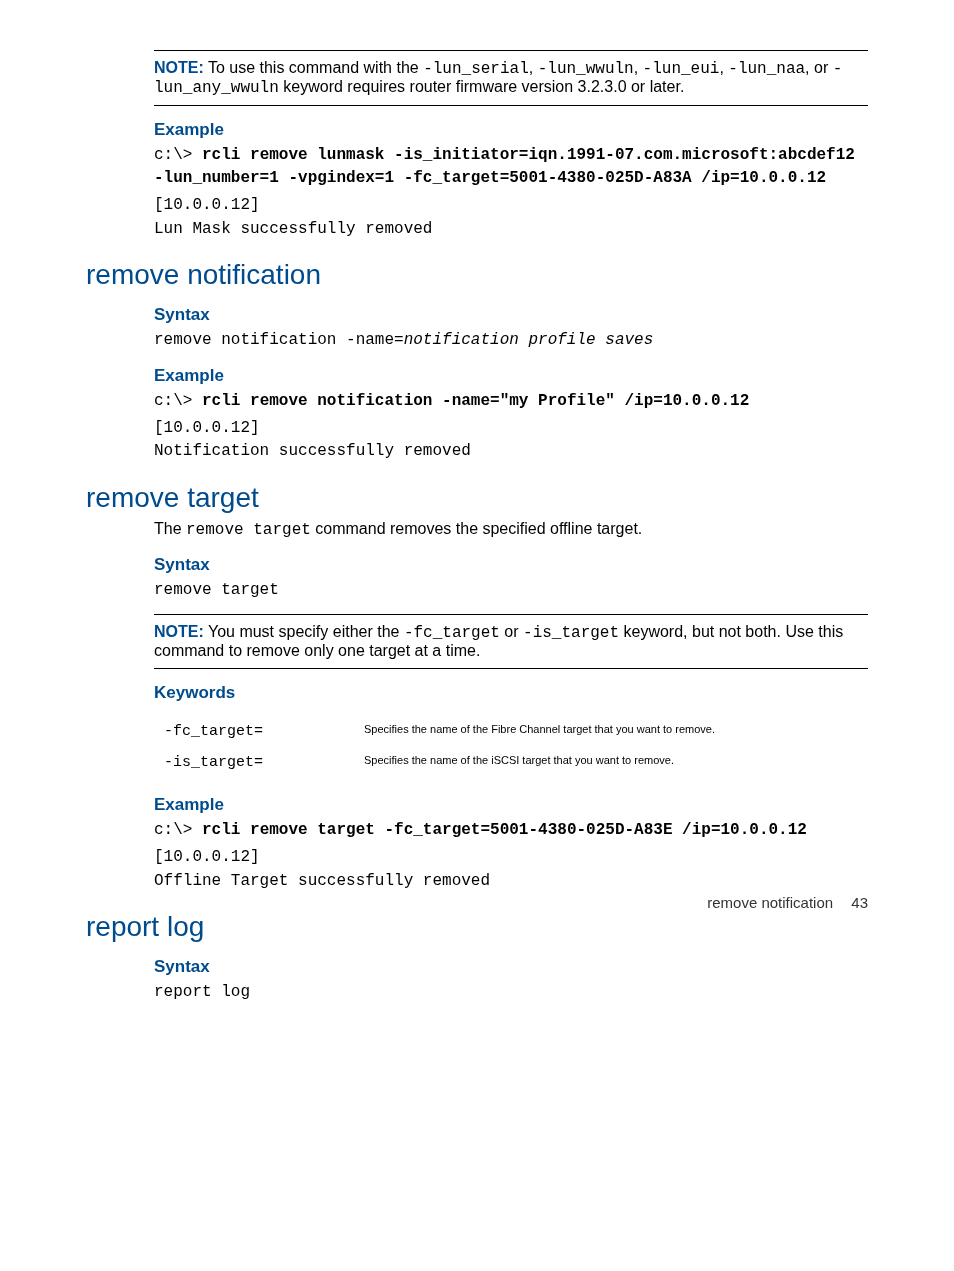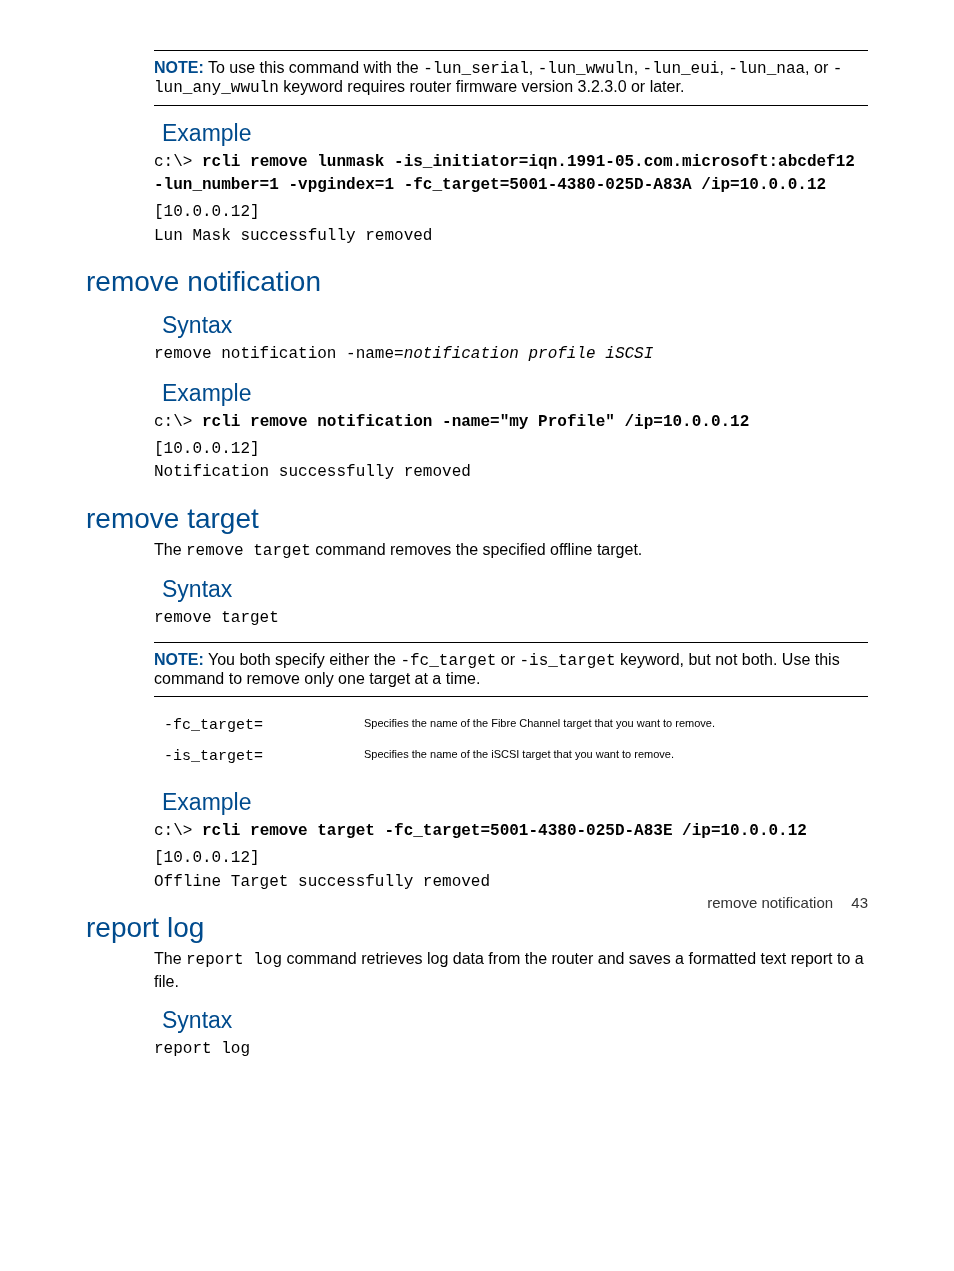--- a/index.html
+++ b/index.html
@@ -49,23 +49,23 @@
     white-space: pre;
   }
   .h1 {
     color: #004b8d;
     font-size: 28px;
     font-weight: normal;
     margin: 18px 0 4px 0;
   }
   .h2 {
     color: #004b8d;
-    font-size: 23px;
-    font-weight: normal;
-    margin: 14px 0 4px 8px;
+    font-size: 17px;
+    font-weight: bold;
+    margin: 14px 0 4px 0;
   }
   .body {
     font-size: 16px;
     line-height: 1.35;
     margin: 4px 0;
   }
   .body code { font-size: 16px; }
   .italic { font-style: italic; }
   table.keywords {
     border-collapse: collapse;
@@ -106,31 +106,31 @@
       <span class="note-body">
         <span class="label">NOTE:</span>
         <span>
           <span>To use this command with the </span><code>-lun_serial</code><span>, </span><code>-lun_wwuln</code><span>, </span><code>-lun_eui</code><span>, </span><code>-lun_naa</code><span>, or </span><code>-lun_any_wwuln</code><span> keyword requires router firmware version 3.2.3.0 or later.</span>
         </span>
       </span>
     </div>
     <hr class="rule">
 
     <div class="h2">Example</div>
-    <pre class="mono"><span>c:\&gt; </span><span class="bold">rcli remove lunmask -is_initiator=iqn.1991-05.com.microsoft:abcdef12
+    <pre class="mono"><span>c:\&gt; </span><span class="bold">rcli remove lunmask -is_initiator=iqn.1991-07.com.microsoft:abcdef12
 -lun_number=1 -vpgindex=1 -fc_target=5001-4380-025D-A83A /ip=10.0.0.12</span></pre>
     <pre class="mono">[10.0.0.12]
 Lun Mask successfully removed</pre>
   </div>
 
   <div class="h1">remove notification</div>
   <div class="indent">
 
     <div class="h2">Syntax</div>
-    <pre class="mono"><span>remove notification -name=</span><span class="italic">notification profile iSCSI</span></pre>
+    <pre class="mono"><span>remove notification -name=</span><span class="italic">notification profile saves</span></pre>
 
     <div class="h2">Example</div>
     <pre class="mono"><span>c:\&gt; </span><span class="bold">rcli remove notification -name="my Profile" /ip=10.0.0.12</span></pre>
     <pre class="mono">[10.0.0.12]
 Notification successfully removed</pre>
   </div>
 
   <div class="h1">remove target</div>
   <div class="indent">
     <p class="body">
@@ -138,26 +138,27 @@
     </p>
 
     <div class="h2">Syntax</div>
     <pre class="mono">remove target</pre>
 
     <hr class="rule" style="margin-top:12px;">
     <div class="note-block">
       <span class="note-body">
         <span class="label">NOTE:</span>
         <span>
-          <span>You both specify either the </span><code>-fc_target</code><span> or </span><code>-is_target</code><span> keyword, but not both. Use this command to remove only one target at a time.</span>
+          <span>You must specify either the </span><code>-fc_target</code><span> or </span><code>-is_target</code><span> keyword, but not both. Use this command to remove only one target at a time.</span>
         </span>
       </span>
     </div>
     <hr class="rule">
 
+    <div class="h2">Keywords</div>
     <table class="keywords">
       <tbody>
           <tr>
         <td class="kw">-fc_target=</td>
         <td>Specifies the name of the Fibre Channel target that you want to remove.</td>
       </tr>
       <tr>
         <td class="kw">-is_target=</td>
         <td>Specifies the name of the iSCSI target that you want to remove.</td>
       </tr>
@@ -165,23 +166,20 @@
       </table>
 
     <div class="h2">Example</div>
     <pre class="mono"><span>c:\&gt; </span><span class="bold">rcli remove target -fc_target=5001-4380-025D-A83E /ip=10.0.0.12</span></pre>
     <pre class="mono">[10.0.0.12]
 Offline Target successfully removed</pre>
   </div>
 
   <div class="h1">report log</div>
   <div class="indent">
-    <p class="body">
-      <span>The </span><code>report log</code><span> command retrieves log data from the router and saves a formatted text report to a file.</span>
-    </p>
 
     <div class="h2">Syntax</div>
     <pre class="mono">report log</pre>
   </div>
 
   <div class="footer">
     <span>remove notification</span>
     <span class="num">43</span>
   </div>
 

